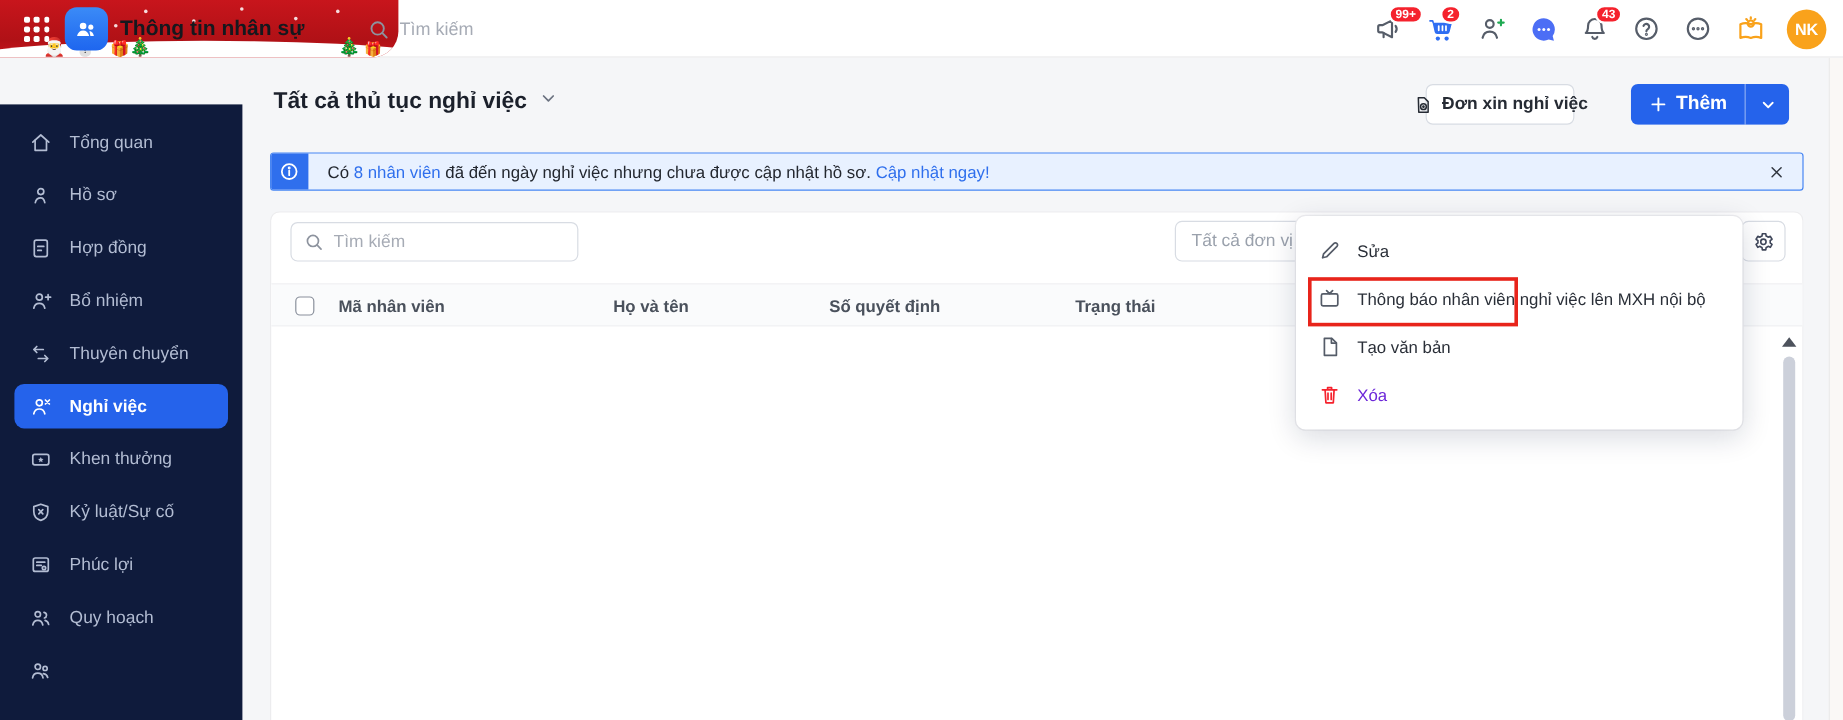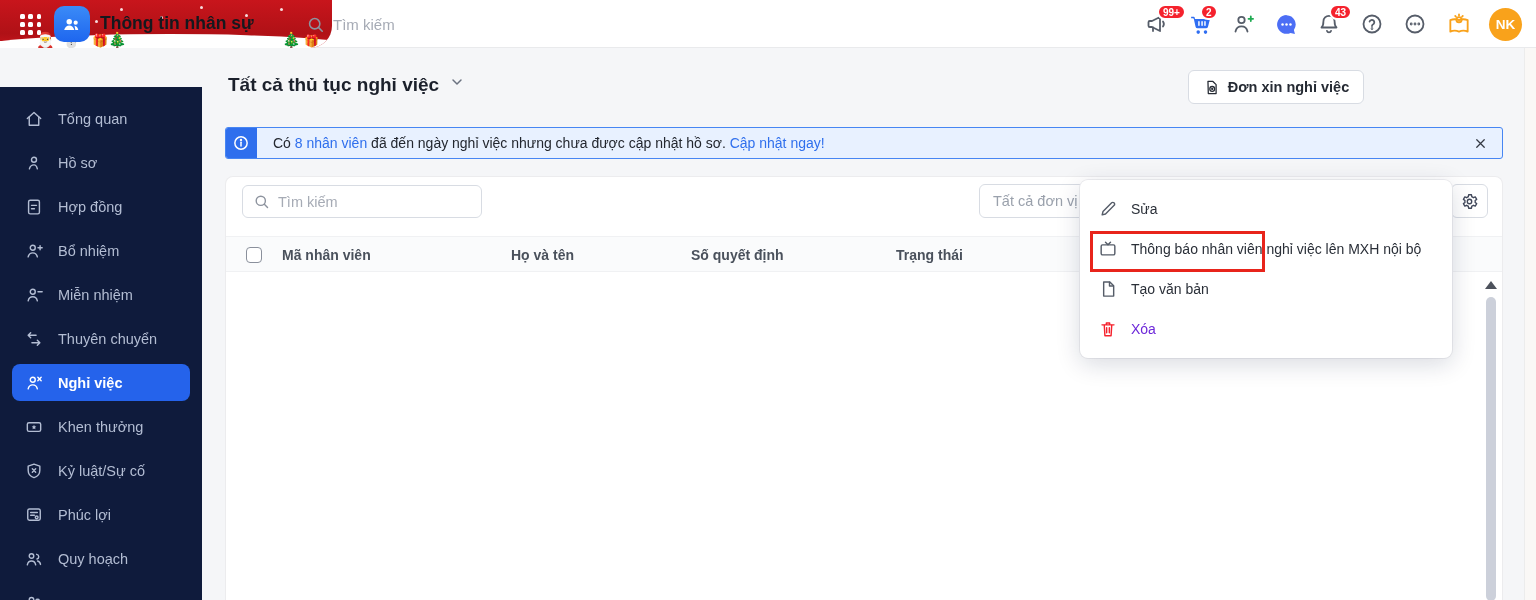--- a/index.html
+++ b/index.html
@@ -34,21 +34,21 @@
   .side-item { display:flex; align-items:center; gap:14px; height:37px; margin:0 12px 7px 12px; padding:0 12px; border-radius:8px;
                color:#b3bdd3; font-size:14.5px; cursor:pointer; white-space:nowrap; }
   .side-item .ic { width:20px; height:20px; flex:0 0 20px; display:flex; align-items:center; justify-content:center; }
   .side-item.active { background:#2563eb; color:#fff; font-weight:bold; }
 
   
   .main { position:absolute; left:202px; top:48px; width:1334px; height:552px; background:#f5f6f8; }
   .page-title { position:absolute; left:26px; top:26px; display:flex; gap:10px; }
   .page-title h1 { font-size:19px; font-weight:bold; color:#1b202b; }
   .btn { display:flex; align-items:center; justify-content:center; gap:8px; height:34px; border-radius:6px; font-size:14.5px; cursor:pointer; white-space:nowrap; }
-  .btn-secondary { position:absolute; left:986px; top:22px; width:176px; background:#fff; border:1px solid #d8dce3; color:#262b34; font-weight:600; }
+  .btn-secondary { position:absolute; left:986px; top:22px; width:124px; background:#fff; border:1px solid #d8dce3; color:#262b34; font-weight:600; }
   .btn-primary-group { position:absolute; left:1157px; top:22px; width:132px; height:34px; display:flex; border-radius:6px; overflow:hidden; }
   .btn-primary-main { flex:1; background:#2563eb; color:#fff; font-weight:bold; display:flex; align-items:center; justify-content:center; gap:7px; cursor:pointer; }
   .btn-primary-caret { width:37px; background:#2563eb; border-left:1px solid rgba(255,255,255,.35); color:#fff; display:flex; align-items:center; justify-content:center; cursor:pointer; }
 
   .banner { position:absolute; left:23px; top:79px; width:1278px; height:32px; background:#e8f1ff; border:1px solid #4786f3; border-radius:3px; display:flex; align-items:center; overflow:hidden; }
   .banner .b-ic { width:32px; height:32px; margin:-1px 0 0 -1px; background:#2f6fed; display:flex; align-items:center; justify-content:center; flex:0 0 32px; }
   .banner .b-text { margin-left:16px; font-size:14px; color:#23272f; }
   .banner a { color:#2f6fed; text-decoration:none; cursor:pointer; }
   .banner .b-close { margin-left:auto; margin-right:14px; color:#343942; cursor:pointer; display:flex; }
 
@@ -227,30 +227,20 @@
             <circle cx="10.5" cy="8" r="3"></circle>
             <path d="M5 19c.7-3.2 2.8-4.8 5.5-4.8S15.3 15.8 16 19"></path>
             <path d="M16.8 8h5M19.3 5.5v5"></path>
           </svg>
         </span>
         <span>Bổ nhiệm</span>
       </div>
       <div class="side-item">
         <span class="ic">
           <svg width="20" height="20" viewBox="0 0 24 24" fill="none" stroke="currentColor" stroke-width="1.7" stroke-linecap="round" stroke-linejoin="round">
-            <circle cx="10.5" cy="8" r="3"></circle>
-            <path d="M5 19c.7-3.2 2.8-4.8 5.5-4.8S15.3 15.8 16 19"></path>
-            <path d="M16.8 8h5"></path>
-          </svg>
-        </span>
-        <span>Miễn nhiệm</span>
-      </div>
-      <div class="side-item">
-        <span class="ic">
-          <svg width="20" height="20" viewBox="0 0 24 24" fill="none" stroke="currentColor" stroke-width="1.7" stroke-linecap="round" stroke-linejoin="round">
             <path d="M8 4.5 5 7.5l3 3M5.3 7.5h9.2M16 13.5l3 3-3 3M18.7 16.5H9.5"></path>
           </svg>
         </span>
         <span>Thuyên chuyển</span>
       </div>
       <div class="side-item active">
         <span class="ic">
           <svg width="20" height="20" viewBox="0 0 24 24" fill="none" stroke="currentColor" stroke-width="1.7" stroke-linecap="round" stroke-linejoin="round">
             <circle cx="10.5" cy="8" r="3"></circle>
             <path d="M5 19c.7-3.2 2.8-4.8 5.5-4.8S15.3 15.8 16 19"></path>
@@ -323,20 +313,35 @@
       <span style="display:flex">
         <svg width="17" height="17" viewBox="0 0 24 24" fill="none" stroke="#262b34" stroke-width="1.8" stroke-linejoin="round">
             <path d="M7 3.5h7L18.5 8v12.5h-11z"></path>
             <circle cx="13" cy="14" r="3.4"></circle>
             <circle cx="13" cy="14" r=".7" fill="#262b34"></circle>
           </svg>
       </span>
       <span>Đơn xin nghỉ việc</span>
     </div>
 
+    <div class="btn-primary-group">
+      <div class="btn-primary-main">
+        <span style="display:flex">
+          <svg width="16" height="16" viewBox="0 0 24 24" fill="none" stroke="#fff" stroke-width="2.4" stroke-linecap="round">
+              <path d="M12 4.5v15M4.5 12h15"></path>
+            </svg>
+        </span>
+        <span>Thêm</span>
+      </div>
+      <div class="btn-primary-caret">
+        <svg width="15" height="15" viewBox="0 0 24 24" fill="none" stroke="#fff" stroke-width="2.4" stroke-linecap="round" stroke-linejoin="round">
+            <path d="M6 9l6 6 6-6"></path>
+          </svg>
+      </div>
+    </div>
 
     <div class="banner">
       <div class="b-ic">
         <svg width="18" height="18" viewBox="0 0 24 24" fill="none" stroke="#fff" stroke-width="2" stroke-linecap="round">
             <circle cx="12" cy="12" r="8.2"></circle>
             <path d="M12 11v5"></path>
             <circle cx="12" cy="8" r=".6" fill="#fff"></circle>
           </svg>
       </div>
       <div class="b-text"><span>Có </span><a>8 nhân viên</a><span> đã đến ngày nghỉ việc nhưng chưa được cập nhật hồ sơ. </span><a>Cập nhật ngay!</a></div>

